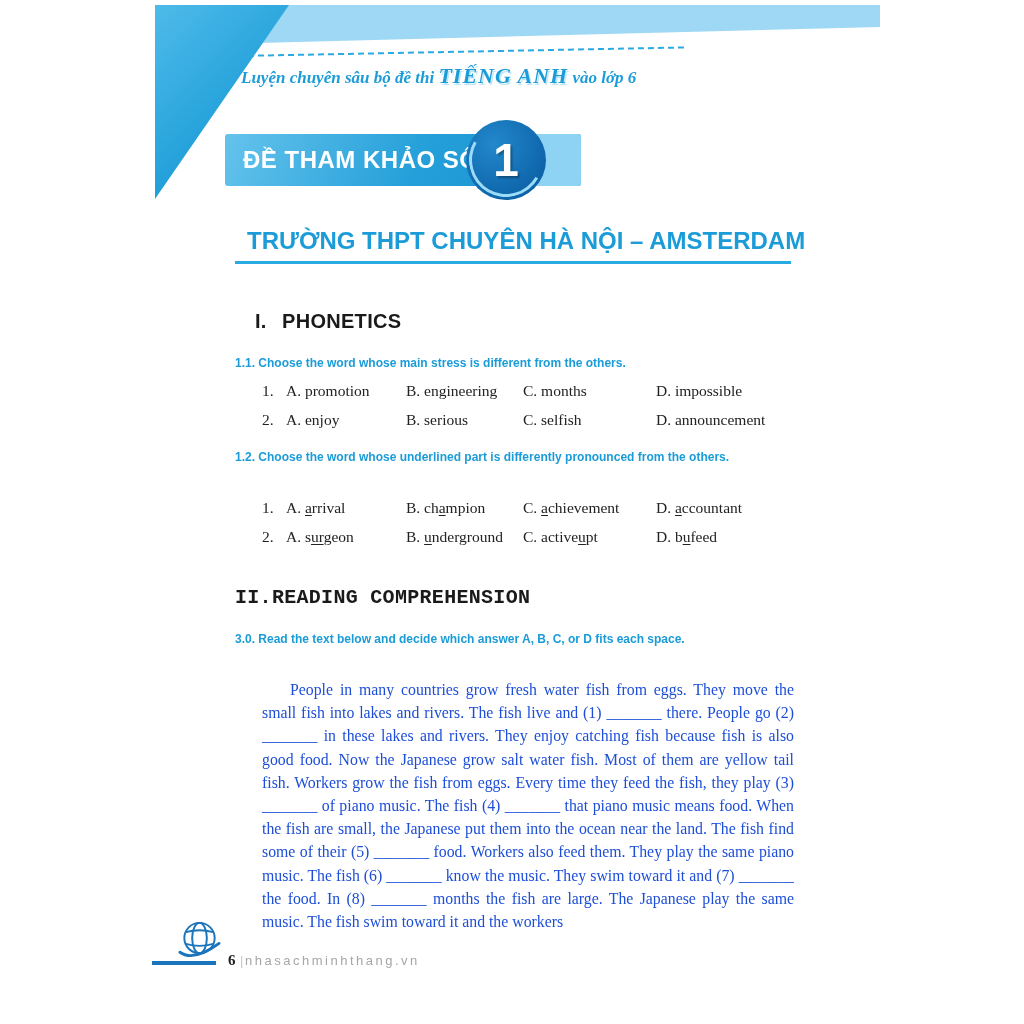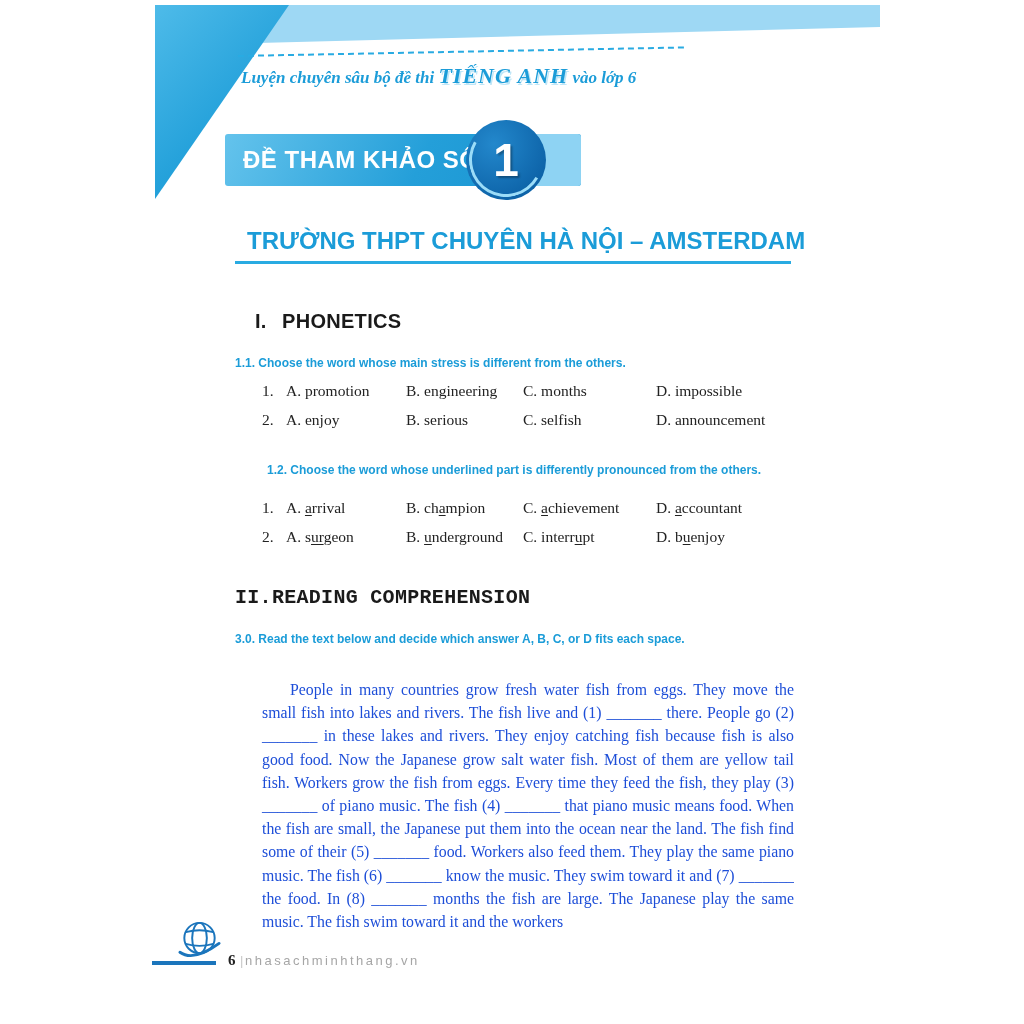--- a/index.html
+++ b/index.html
@@ -90,21 +90,21 @@
   #sec2 { left:235px; top:586px;font-family:Liberation Mono, monospace; }
   .sec-heading .numeral { display:inline-block; min-width:27px; }
 
   
   .ex-heading {
     position:absolute; left:235px; width:556px;
     font-family:"Liberation Sans", sans-serif; font-weight:bold;
     font-size:12px; color:#1b9cd8; line-height:24px;
   }
   #ex11h { top:351px; white-space:nowrap; }
-  #ex12h { top:458px; text-align:justify;margin-left:32px; }
+  #ex12h { top:445px; text-align:justify; }
   #ex21h { top:627px; text-align:justify; padding-left:30px; text-indent:-30px; }
 
   
   .rows { position:absolute; left:262px; width:530px; }
   #rows11 { top:381px; }
   #rows12 { top:498px; }
   .opt-row {
     display:grid; grid-template-columns:24px 120px 117px 133px 1fr;
     font-size:15.5px; line-height:20px; margin-bottom:9px; color:#222;
   }
@@ -185,22 +185,22 @@
         <span class="opt-num">1.</span>
         <span class="opt"><span>A. </span><span class="ul">a</span><span>rrival</span></span>
         <span class="opt"><span>B. ch</span><span class="ul">a</span><span>mpion</span></span>
         <span class="opt"><span>C. </span><span class="ul">a</span><span>chievement</span></span>
         <span class="opt"><span>D. </span><span class="ul">a</span><span>ccountant</span></span>
       </div>
       <div class="opt-row">
         <span class="opt-num">2.</span>
         <span class="opt"><span>A. s</span><span class="ul">ur</span><span>geon</span></span>
         <span class="opt"><span>B. </span><span class="ul">u</span><span>nderground</span></span>
-        <span class="opt"><span>C. interr</span><span class="ul">u</span><span>pt</span></span>
-        <span class="opt"><span>D. b</span><span class="ul">u</span><span>enjoy</span></span>
+        <span class="opt"><span>C. active</span><span class="ul">u</span><span>pt</span></span>
+        <span class="opt"><span>D. b</span><span class="ul">u</span><span>feed</span></span>
       </div>
     </div>
 
   <div class="sec-heading" id="sec2"><span class="numeral">II.</span><span>READING COMPREHENSION</span></div>
 
   <div class="ex-heading" id="ex21h">3.0. Read the text below and decide which answer A, B, C, or D fits each space.</div>
 
   <div class="passage">People in many countries grow fresh water fish from eggs. They move the small fish into lakes and rivers. The fish live and (1) _______ there. People go (2) _______ in these lakes and rivers. They enjoy catching fish because fish is also good food. Now the Japanese grow salt water fish. Most of them are yellow tail fish. Workers grow the fish from eggs. Every time they feed the fish, they play (3) _______ of piano music. The fish (4) _______ that piano music means food. When the fish are small, the Japanese put them into the ocean near the land. The fish find some of their (5) _______ food. Workers also feed them. They play the same piano music. The fish (6) _______ know the music. They swim toward it and (7) _______ the food. In (8) _______ months the fish are large. The Japanese play the same music. The fish swim toward it and the workers</div>
 
   <div class="footer-rule"></div>

